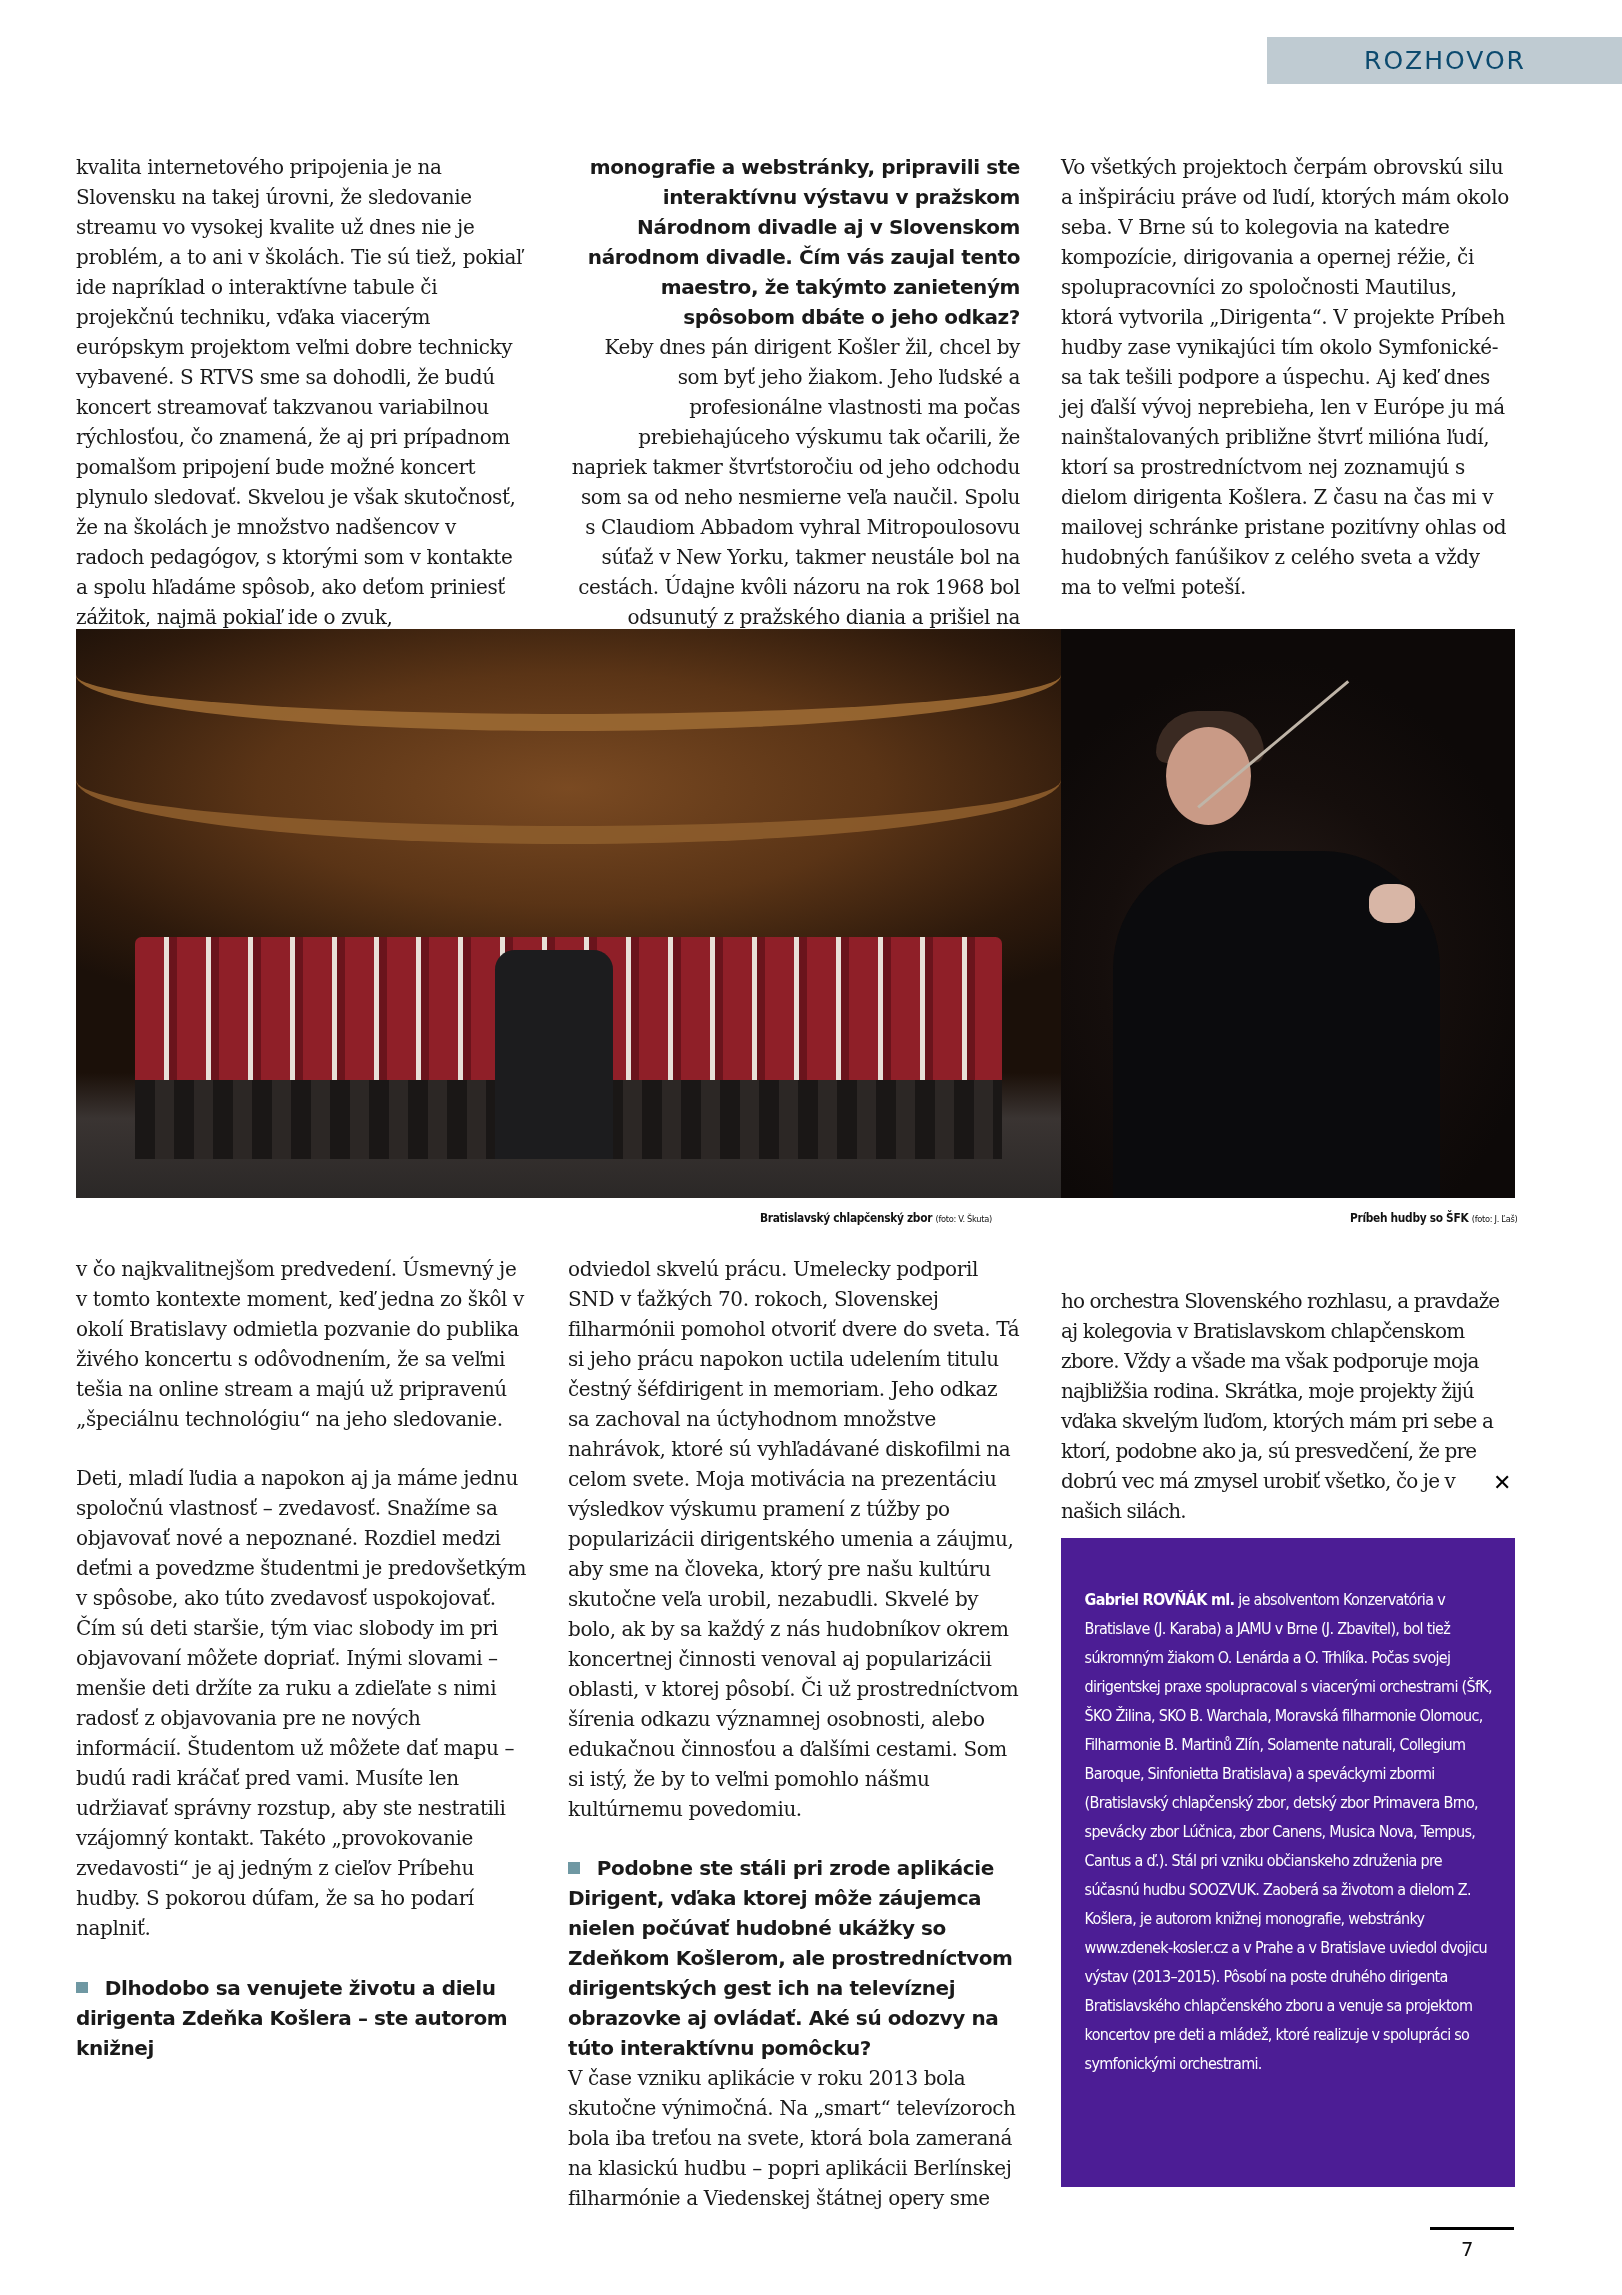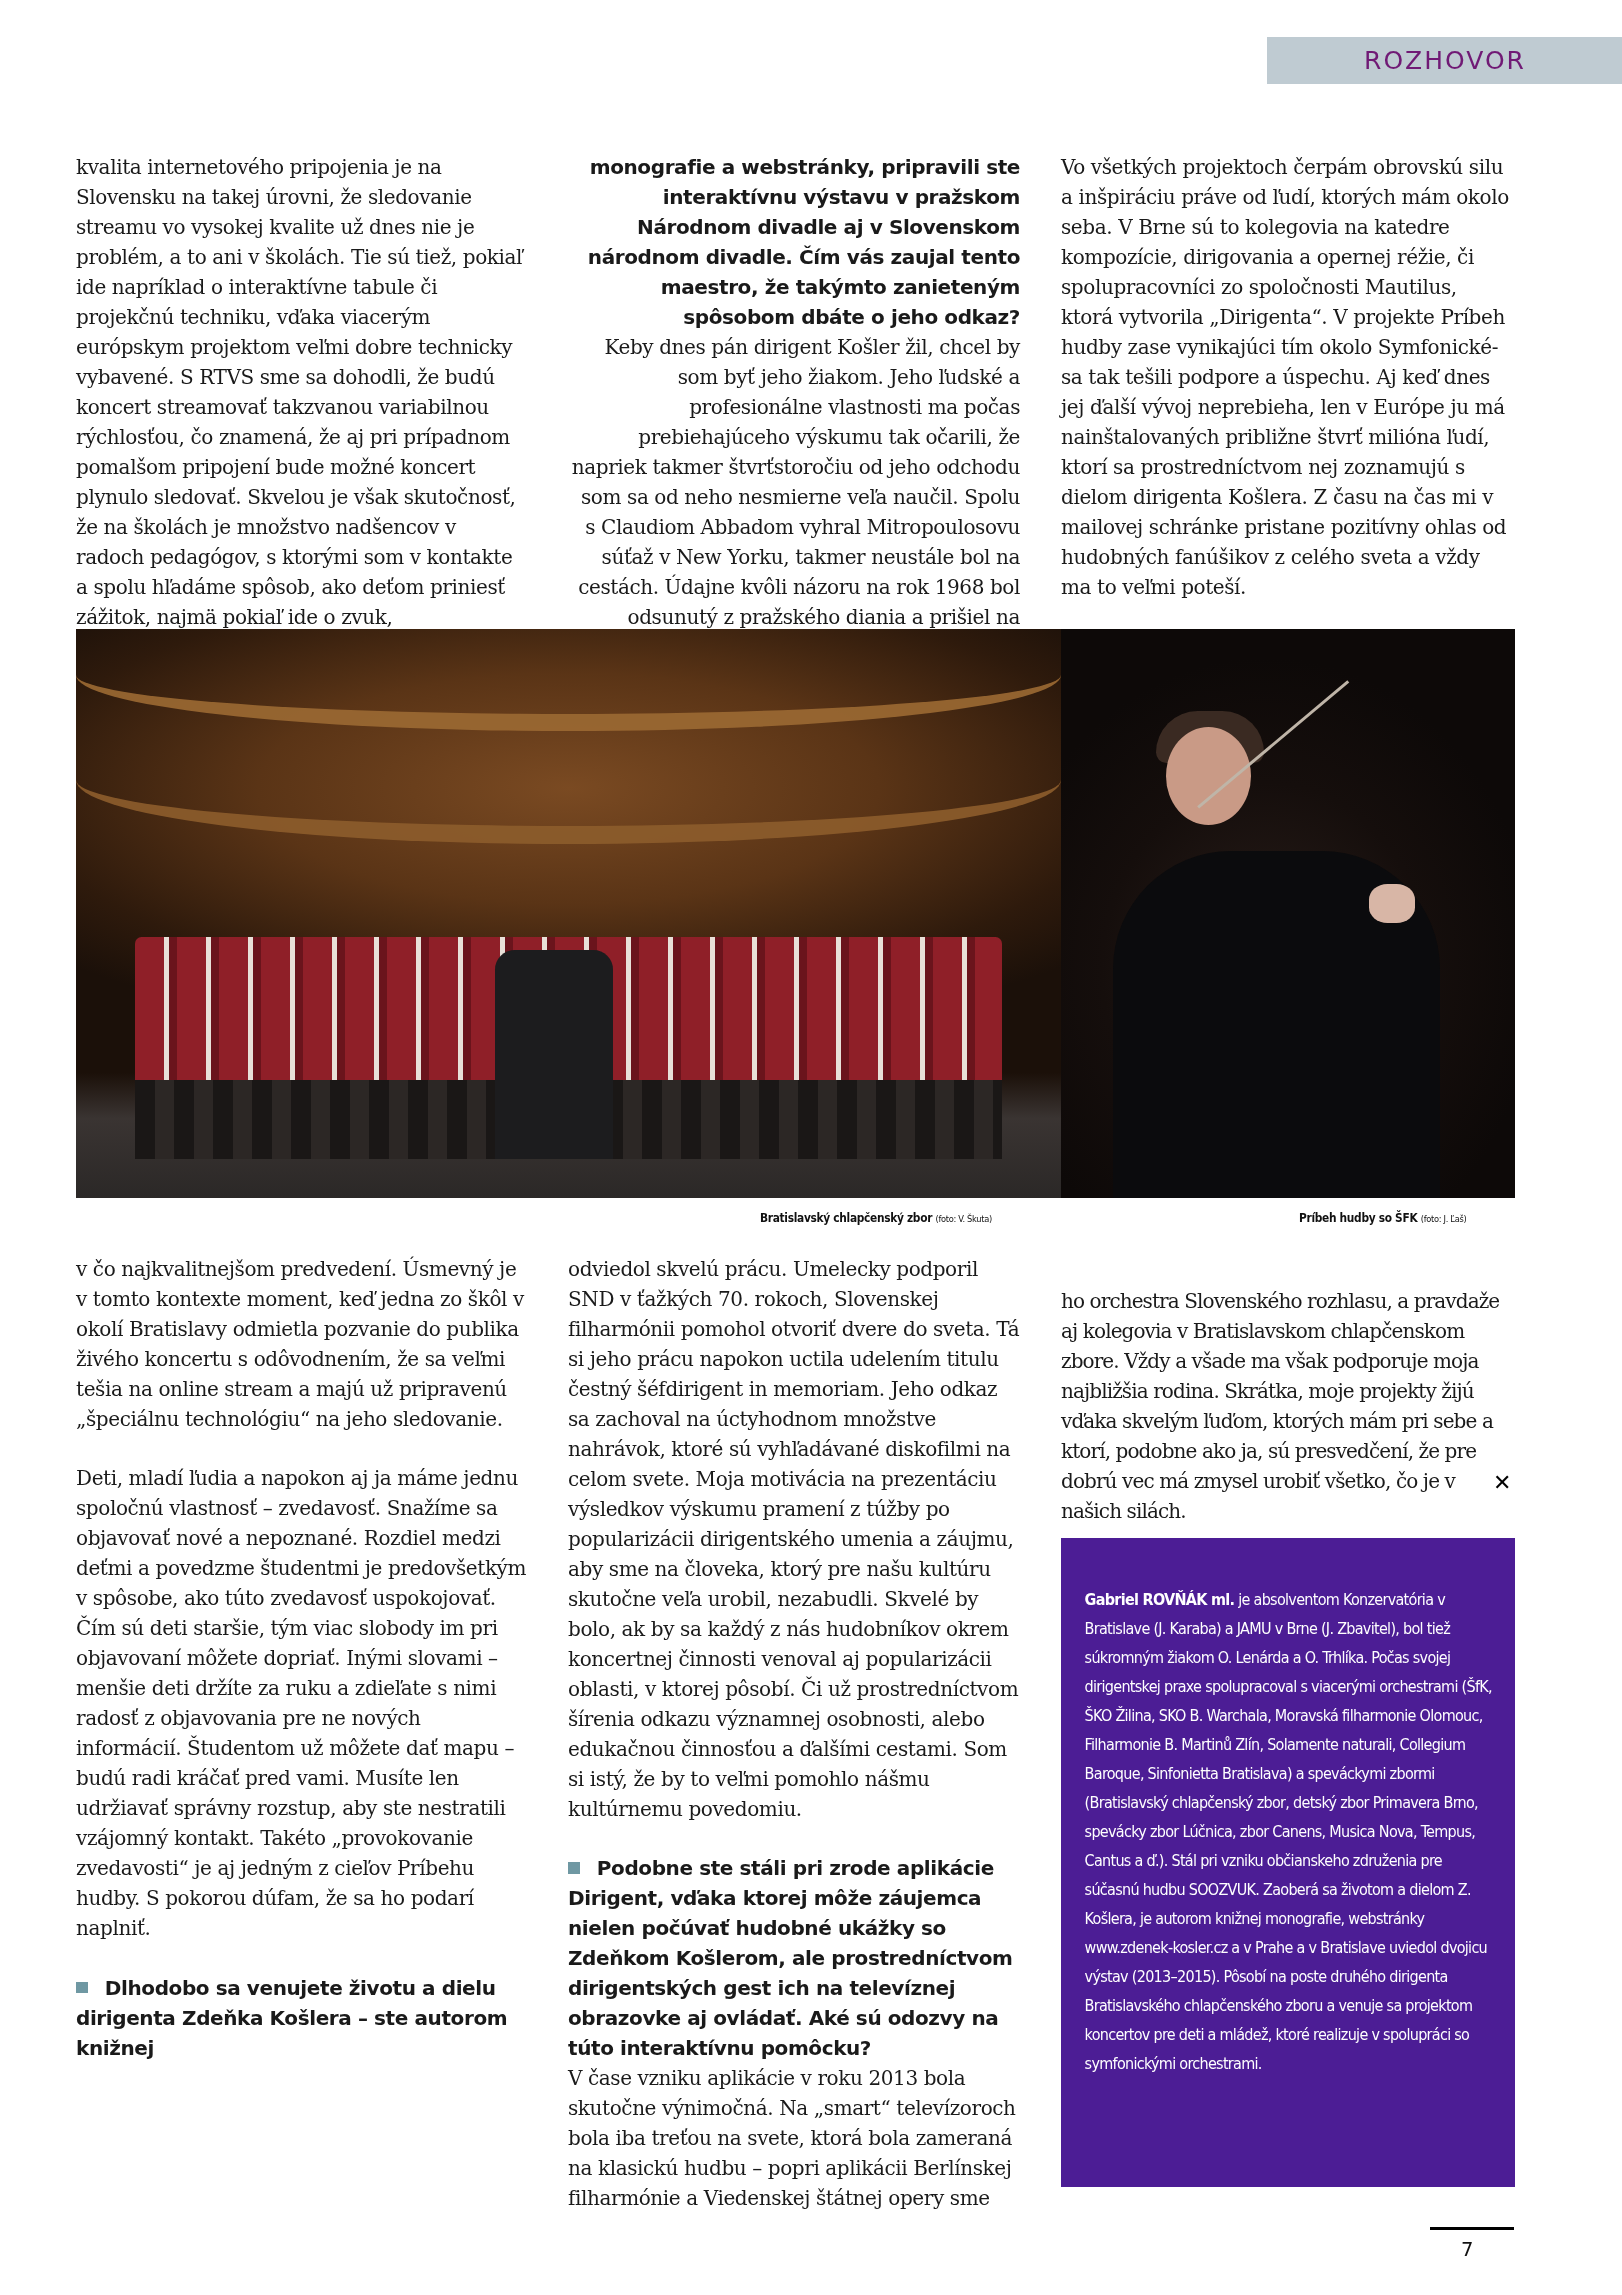--- a/index.html
+++ b/index.html
@@ -2,21 +2,21 @@
 <html style="font-size:10.5px"><head>
 <meta charset="utf-8">
 <style>
   html, body { margin: 0; padding: 0; background: #ffffff; }
   body { width: 1623px; height: 2295px; position: relative; overflow: hidden;
          font-family: "DejaVu Serif", "Liberation Serif", serif; color: #1a1a1a; }
 
   .section-tab { position: absolute; left: 1267px; top: 37px; width: 356px; height: 47px;
                  background: #bfcbd2; display: flex; align-items: center; justify-content: center; }
   .section-tab span { font-family: "DejaVu Sans", "Liberation Sans", sans-serif; font-size: 25px;
-                      letter-spacing: 2px; color: #701a75; }
+                      letter-spacing: 2px; color: #0c4a6e; }
 
   .col { position: absolute; width: 452px; }
   .col p { margin: 0; font-size: 20px; line-height: 30px; letter-spacing: -0.4px; }
   .col.narrow p { letter-spacing: -0.9px; margin-top: 32px; }
   .q { font-family: "DejaVu Sans", "Liberation Sans", sans-serif; font-weight: bold;
        font-size: 19px; line-height: 30px; letter-spacing: -0.6px; margin: 0; }
   .q .sq { display: inline-block; width: 11.8px; height: 11.8px; background: #6f98a3;
            margin-right: 17px; vertical-align: 1.3px; }
   .gap { height: 29.4px; }
 
@@ -98,21 +98,21 @@
   <div class="hair"></div>
   <div class="face"></div>
   <div class="baton"></div>
   <div class="hand"></div>
 </div>
 
 <div class="caption" style="left:760px;">
   <span>Bratislavský chlapčenský zbor</span>
   <span class="credit">(foto: V. Škuta)</span>
 </div>
-<div class="caption" style="left:1299px;">
+<div class="caption" style="left:1350px;">
   <span>Príbeh hudby so ŠFK</span>
   <span class="credit">(foto: J. Ľaš)</span>
 </div>
 
 <div class="col" style="left:76px; top:1254px;">
   <p>v čo najkvalitnejšom predvedení. Úsmevný je v tomto kontexte moment, keď jedna zo škôl v okolí Bratislavy odmietla pozvanie do publika živého koncertu s odôvodnením, že sa veľmi tešia na online stream a majú už pripravenú „špeciálnu technológiu“ na jeho sledovanie.</p>
   <div class="gap"></div>
   <p>Deti, mladí ľudia a napokon aj ja máme jednu spoločnú vlastnosť – zvedavosť. Snažíme sa objavovať nové a nepoznané. Rozdiel medzi deťmi a povedzme študentmi je predovšetkým v spôsobe, ako túto zvedavosť uspokojovať. Čím sú deti staršie, tým viac slobody im pri objavovaní môžete dopriať. Inými slovami – menšie deti držíte za ruku a zdieľate s nimi radosť z objavovania pre ne nových informácií. Študentom už môžete dať mapu – budú radi kráčať pred vami. Musíte len udržiavať správny rozstup, aby ste nestratili vzájomný kontakt. Takéto „provokovanie zvedavosti“ je aj jedným z cieľov Príbehu hudby. S pokorou dúfam, že sa ho podarí naplniť.</p>
   <div class="gap"></div>
   <p class="q"><span class="sq"></span><span>Dlhodobo sa venujete životu a dielu dirigenta Zdeňka Košlera – ste autorom knižnej</span></p>

